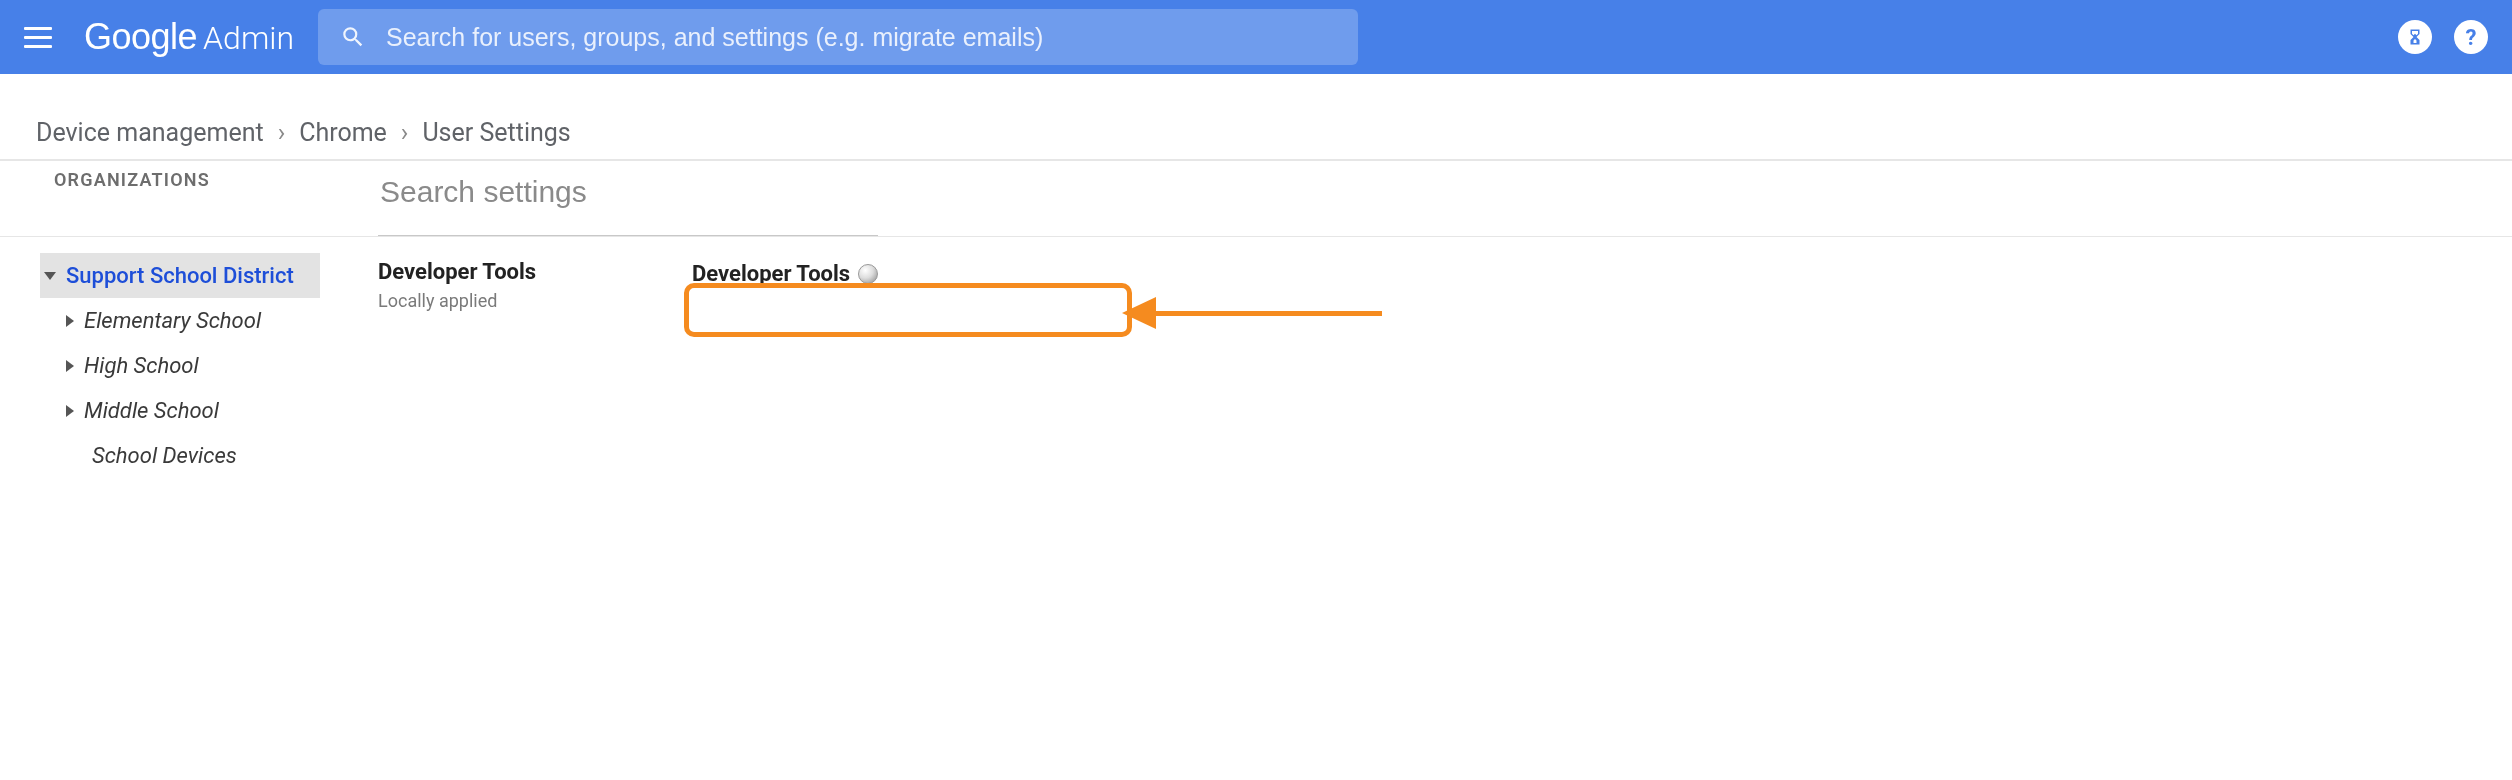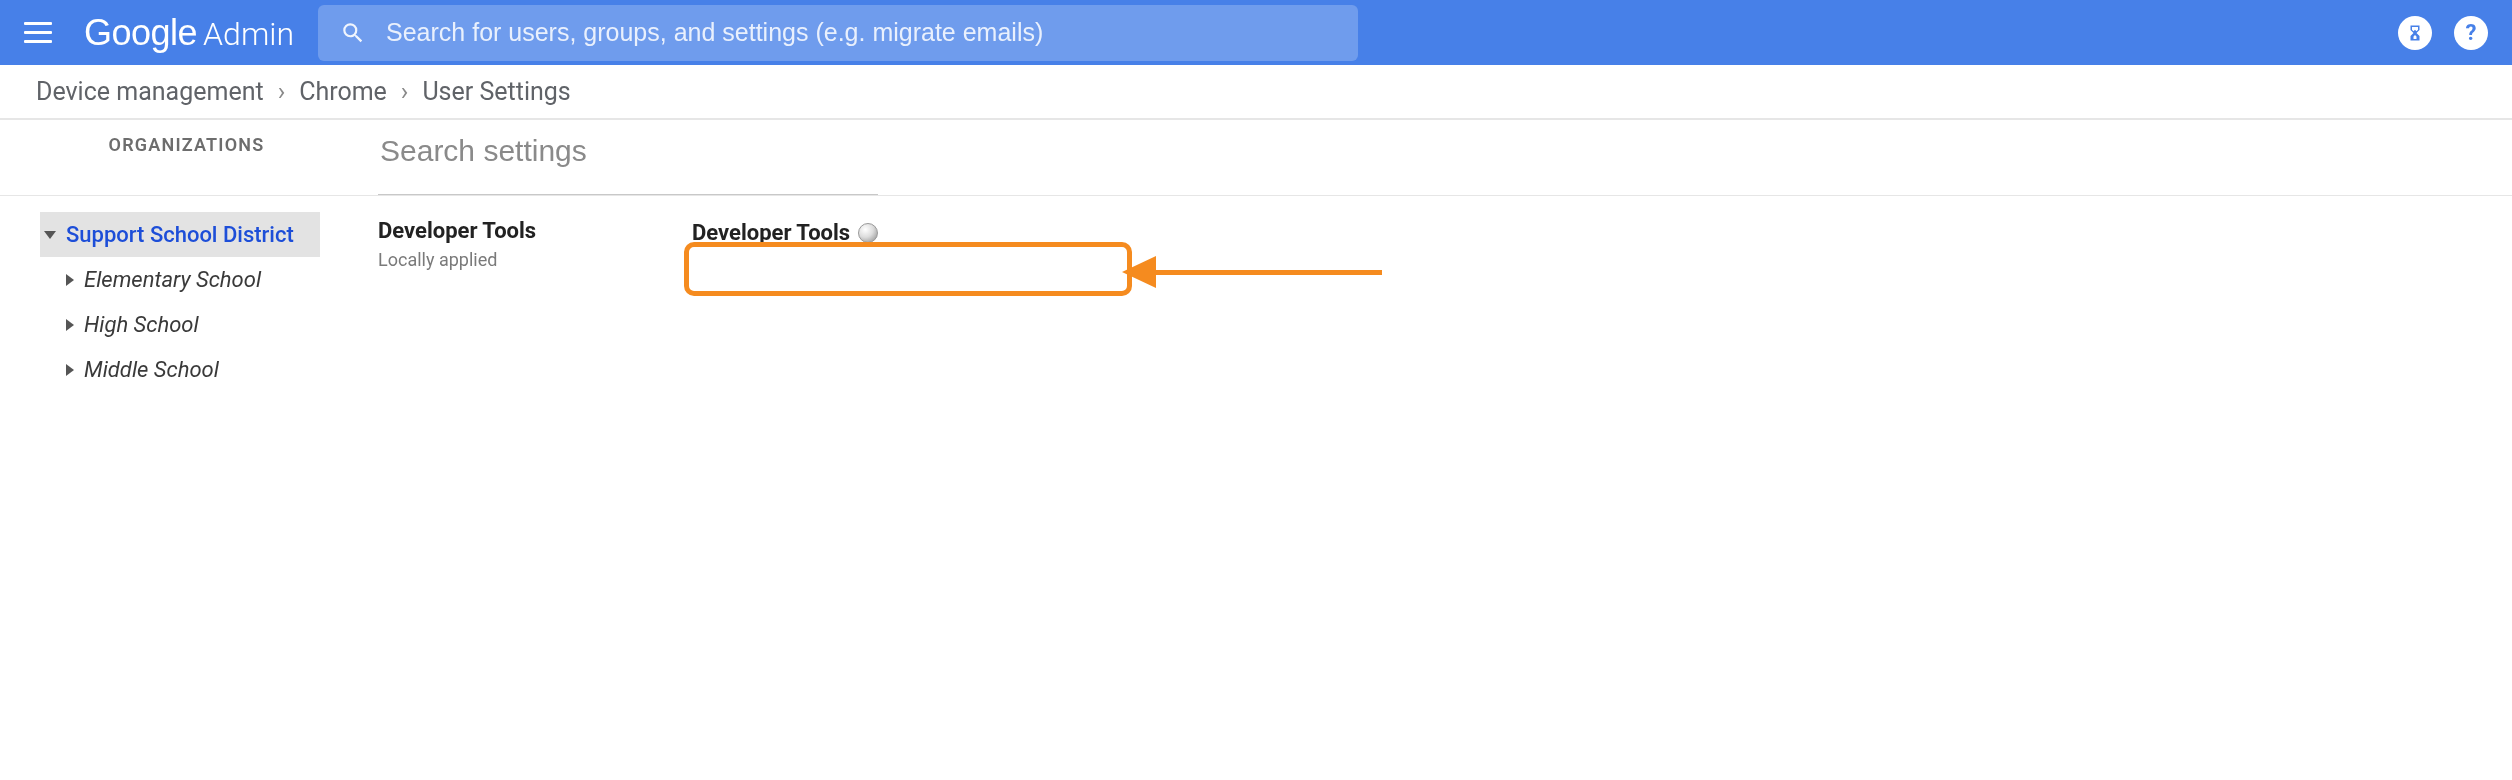--- a/index.html
+++ b/index.html
@@ -7,21 +7,21 @@
     font-family: -apple-system, BlinkMacSystemFont, "Segoe UI", Roboto, Arial, sans-serif;
     background: #fff;
     width: 2512px;
     height: 780px;
     overflow: hidden;
   }
 
   
   .header {
     background: #4780e8;
-    height: 65px;
+    height: 74px;
     display: flex;
     align-items: center;
     padding: 0 24px;
     gap: 24px;
   }
   .menu-icon {
     width: 36px; height: 36px;
     display: flex; flex-direction: column; justify-content: center; gap: 6px;
     cursor: pointer;
   }
@@ -67,30 +67,31 @@
   }
 
   
   .breadcrumb {
     display:flex; align-items:center;
     padding: 12px 36px;
     border-bottom: 2px solid #e6e6e6;
     font-size: 25px;
     color:#606368;
     gap: 14px;
+    margin-top: 32px;
   }
   .breadcrumb .sep { color:#8a8a8a; }
   .breadcrumb .crumb { cursor:pointer; }
 
   
   .subheader {
     display:flex;
     border-bottom: 1px solid #e6e6e6;
   }
-  .sidebar-col { width: 320px; padding: 14px 0 8px 54px; border-right:1px solid transparent;text-align:center;}
+  .sidebar-col { width: 320px; padding: 8px 0 8px 54px; border-right:1px solid transparent;}
   .org-title {
     font-size: 18px; color:#6d6d6d; letter-spacing:1.2px; font-weight:600;
   }
   .settings-search-col { flex:1; padding: 8px 0 0 58px; }
   .settings-search {
     width: 500px;
     border:none; border-bottom:1.5px solid #c8c8c8;
     font-size:30px; padding: 6px 2px 26px 2px; outline:none;
     color:#444;
   }
@@ -256,20 +257,23 @@
         <span>Elementary School</span>
       </div>
       <div class="org-item">
         <span class="tri closed"></span>
         <span>High School</span>
       </div>
       <div class="org-item">
         <span class="tri closed"></span>
         <span>Middle School</span>
       </div>
+      <div class="org-item no-tri">
+        <span>School Devices</span>
+      </div>
     </div>
   </div>
 
   <div class="content">
     <div class="section-left">
       <div class="section-title">Developer Tools</div>
       <div class="section-sub">Locally applied</div>
     </div>
     <div class="section-right">
       <div class="setting-label">

